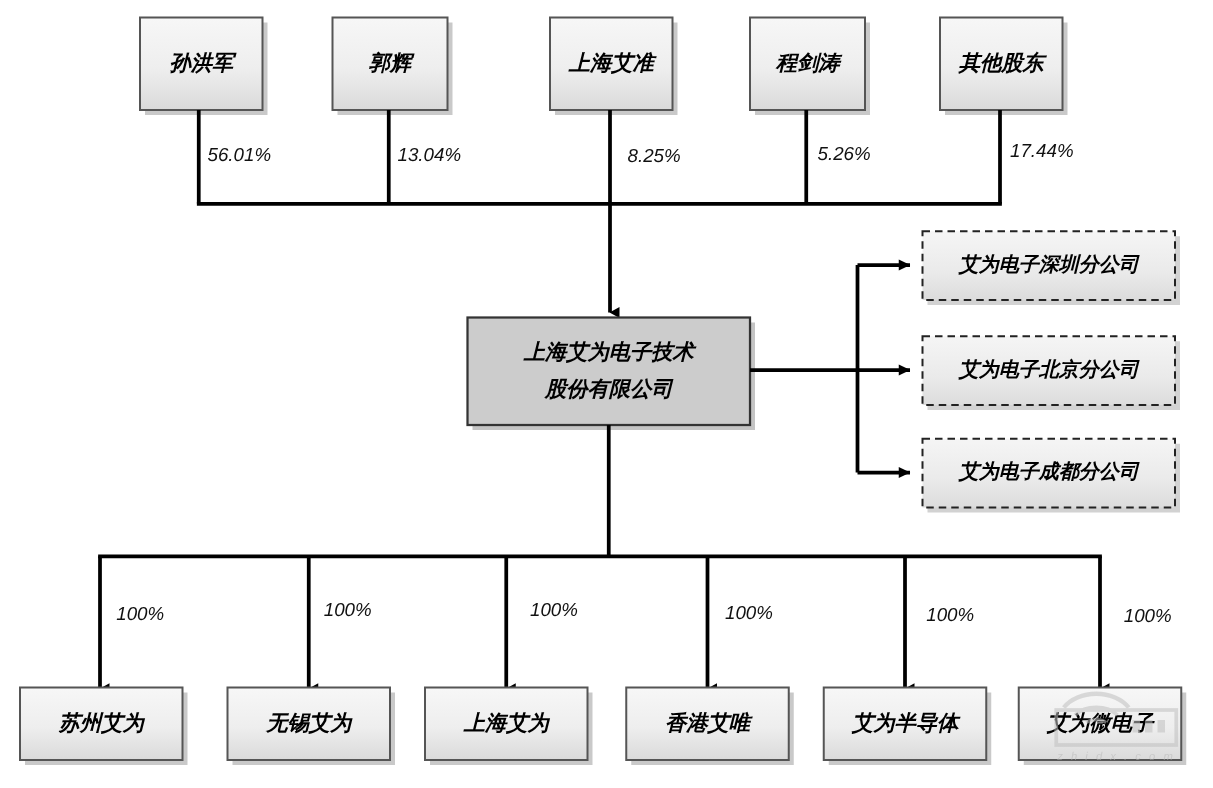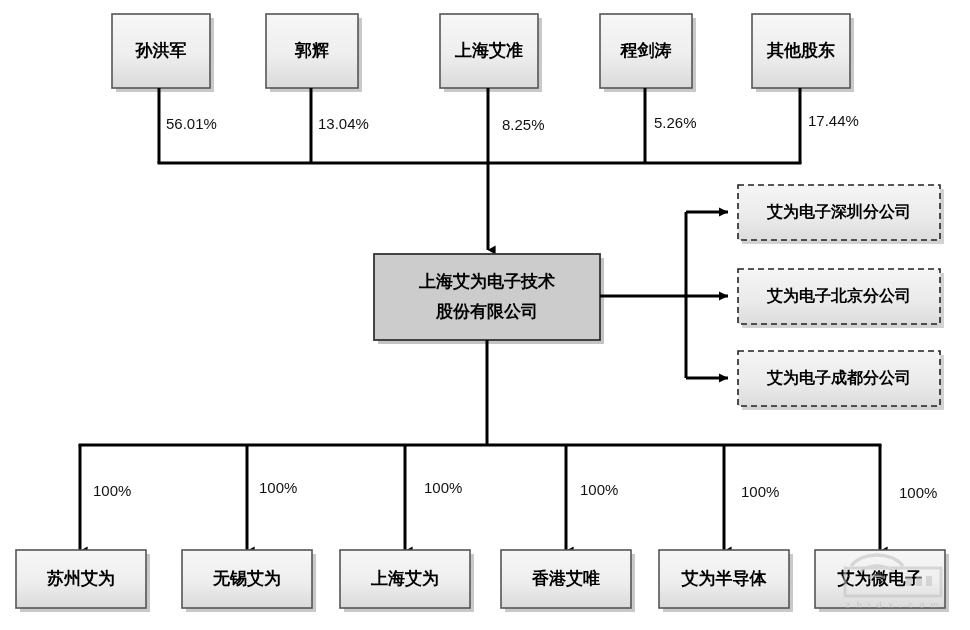--- a/index.html
+++ b/index.html
@@ -13,20 +13,21 @@
     font-family: "Liberation Sans", "DejaVu Sans", sans-serif;
     position: relative;
     overflow: hidden;
   }
   #chart-root {
     position: absolute;
     left: 0;
     top: 0;
     width: 970px;
     height: 492px;
+    font-style: italic;
   }
   svg {
     display: block;
   }
   .node-label {
     font-family: "Liberation Serif", "DejaVu Serif", serif;
     font-size: 17px;
     font-weight: bold;
     fill: #000000;
     text-anchor: middle;

